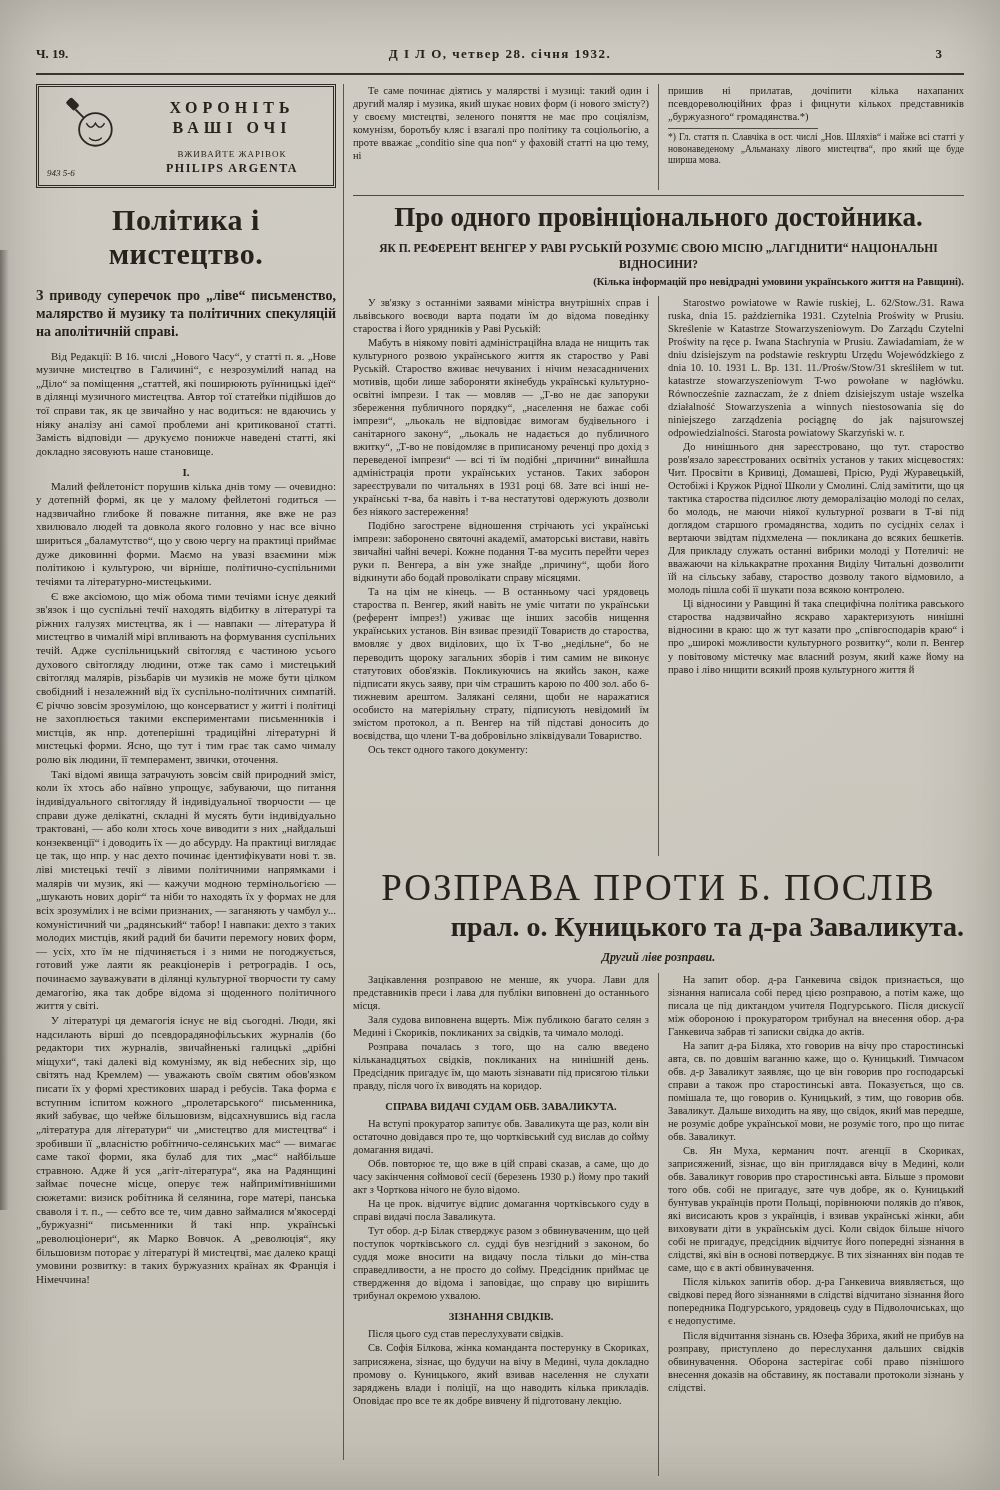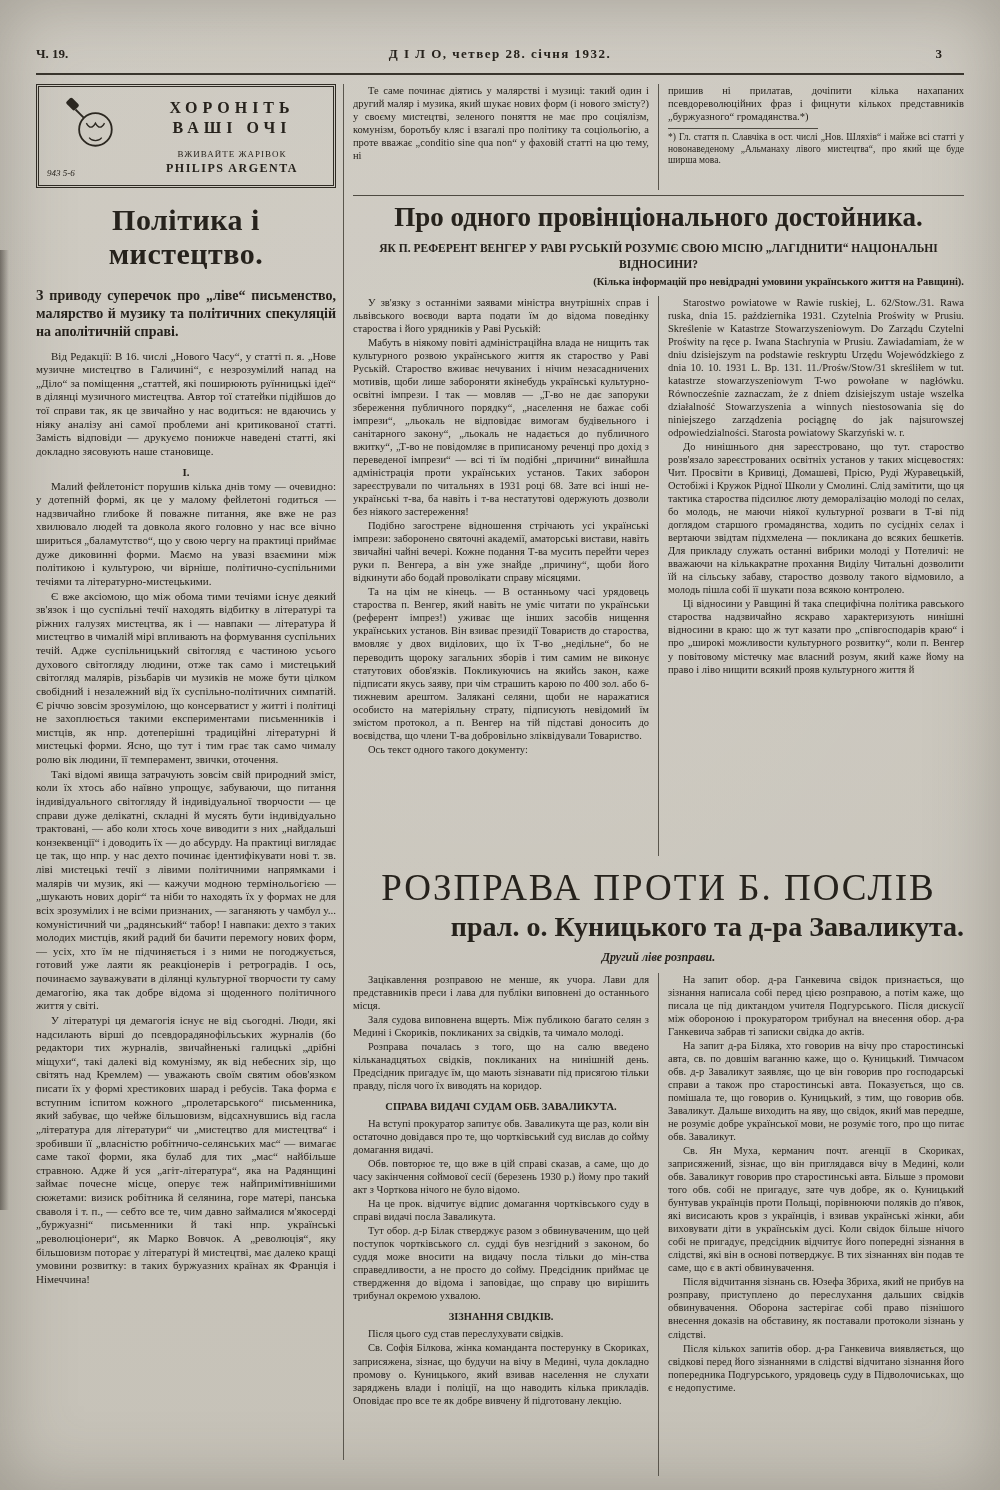--- a/index.html
+++ b/index.html
@@ -172,19 +172,19 @@
         <p>Тут обор. д-р Білак стверджує разом з обвинуваченим, що цей поступок чортківського сл. судді був незгідний з законом, бо суддя може вносити на видачу посла тільки до мін-ства справедливости, а не просто до сойму. Предсідник приймає це ствердження до відома і заповідає, що справу цю вирішить трибунал окремою ухвалою.</p>
         <div class="sub-head">ЗІЗНАННЯ СВІДКІВ.</div>
         <p>Після цього суд став переслухувати свідків.</p>
         <p>Св. Софія Білкова, жінка команданта постерунку в Скориках, заприсяжена, зізнає, що будучи на вічу в Медині, чула докладно промову о. Куницького, який взивав населення не слухати заряджень влади і поліції, на що наводить кілька прикладів. Оповідає про все те як добре вивчену й підготовану лекцію.</p>
       </div>
       <div class="vdiv"></div>
       <div class="col body-text">
         <p>На запит обор. д-ра Ганкевича свідок признається, що зізнання написала собі перед цією розправою, а потім каже, що писала це під диктандом учителя Подгурського. Після дискусії між обороною і прокуратором трибунал на внесення обор. д-ра Ганкевича забрав ті записки свідка до актів.</p>
         <p>На запит д-ра Біляка, хто говорив на вічу про старостинські авта, св. по довшім ваганню каже, що о. Куницький. Тимчасом обв. д-р Заваликут заявляє, що це він говорив про господарські справи а також про старостинські авта. Показується, що св. помішала те, що говорив о. Куницький, з тим, що говорив обв. Заваликут. Дальше виходить на яву, що свідок, який мав передше, не розуміє добре української мови, не розуміє того, про що питає обв. Заваликут.</p>
         <p>Св. Ян Муха, керманич почт. агенції в Скориках, заприсяжений, зізнає, що він приглядався вічу в Медині, коли обв. Заваликут говорив про старостинські авта. Більше з промови того обв. собі не пригадує, зате чув добре, як о. Куницький бунтував українців проти Польщі, порівнюючи поляків до п'явок, які висисають кров з українців, і взивав українські жінки, аби виховувати діти в українськім дусі. Коли свідок більше нічого собі не пригадує, предсідник відчитує його попередні зізнання в слідстві, які він в основі потверджує. В тих зізнаннях він подав те саме, що є в акті обвинувачення.</p>
+        <p>Після кількох запитів обор. д-ра Ганкевича виявляється, що свідкові перед його зізнаннями в слідстві відчитано зізнання його попередника Подгурського, урядовець суду в Підволочиськах, що є недопустиме.</p>
         <p>Після відчитання зізнань св. Юзефа Збриха, який не прибув на розправу, приступлено до переслухання дальших свідків обвинувачення. Оборона застерігає собі право пізнішого внесення доказів на обставину, як поставали протоколи зізнань у слідстві.</p>
-        <p>Після кількох запитів обор. д-ра Ганкевича виявляється, що свідкові перед його зізнаннями в слідстві відчитано зізнання його попередника Подгурського, урядовець суду в Підволочиськах, що є недопустиме.</p>
       </div>
     </div>
 
   </section>
 </div>
 
 </body></html>

